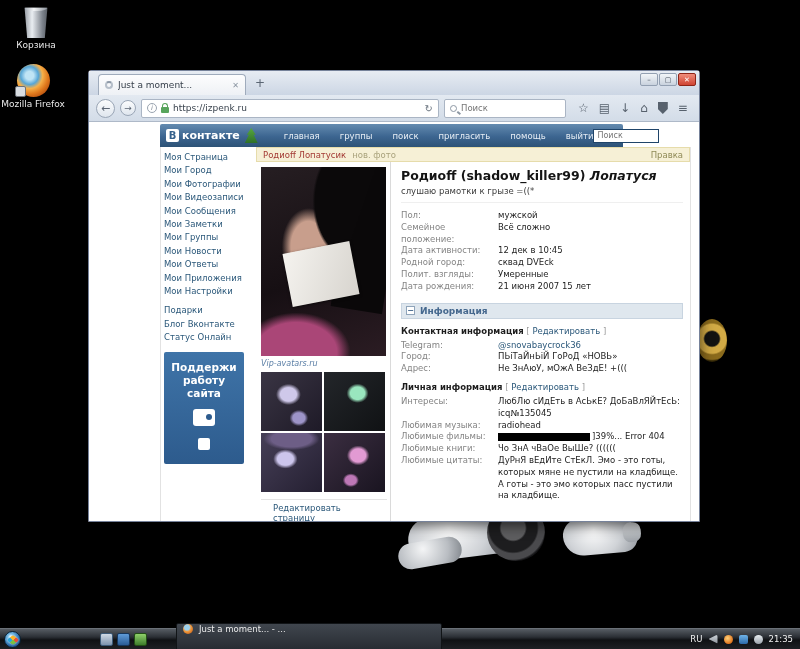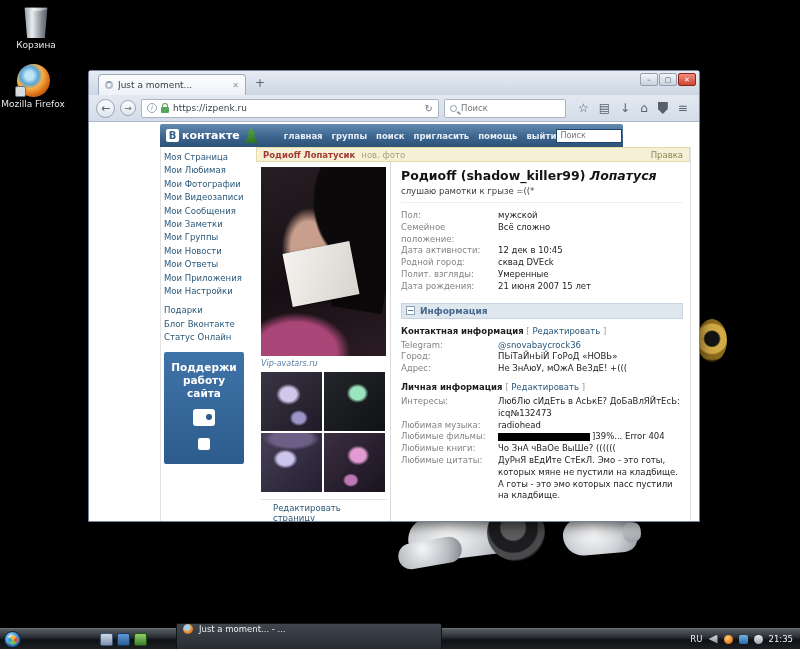--- a/index.html
+++ b/index.html
@@ -54,21 +54,21 @@
   .shield-glyph{width:10px;height:12px;background:#57616d;clip-path:polygon(0 0,100% 0,100% 58%,50% 100%,0 58%)}
 
   .content{height:399px;background:#fff;overflow:hidden;position:relative}
   .vk-page{position:absolute;left:71px;top:2px;width:531px;font-size:8.5px}
 
   
   .vk-header{width:463px;height:23px;background:linear-gradient(#64широ,#64, #64);background:linear-gradient(#648bb0,#3c6590 55%,#2d5276);display:flex;align-items:center;padding:0 6px;border-radius:2px 2px 0 0;position:relative}
   .vk-logo{display:flex;align-items:center;gap:3px;color:#fff;font-weight:bold;font-size:11px}
   .vk-logo-box{width:13px;height:13px;background:#fff;color:#35618c;font-size:10px;font-weight:bold;text-align:center;line-height:13px;border-radius:2px}
   .tree-icon{width:13px;height:15px;margin-left:2px;background:linear-gradient(#57a83f,#2f7028);clip-path:polygon(50% 0,85% 45%,68% 45%,100% 100%,0 100%,32% 45%,15% 45%)}
-  .vk-nav{display:flex;gap:9px;margin-left:26px;font-size:8.5px;color:#e7eef5;font-weight:bold}
+  .vk-nav{display:flex;gap:20px;margin-left:26px;font-size:8.5px;color:#e7eef5;font-weight:normal}
   .vk-nav span{cursor:pointer}
   .vk-search{margin-left:auto;width:66px;height:14px;border:1px solid #1f4469;font-size:8px;padding:0 3px;color:#666;font-family:inherit;outline:none}
 
   
   .vk-body{display:flex;border:1px solid #e2e2e2;border-top:none;background:#fff}
   .menucol{width:95px;flex:none;padding:4px 0 0 3px}
   .menu-item{color:#2B587A;line-height:13.4px;cursor:pointer;white-space:nowrap}
   .menu-gap{height:6px}
   .banner{margin-top:7px;width:80px;height:112px;background:linear-gradient(#3f74a8,#2d5b8d);border-radius:2px;color:#fff;text-align:center;padding-top:9px}
   .banner-line{font-size:10.5px;font-weight:bold;line-height:13px}
@@ -104,21 +104,21 @@
   .blue{color:#2B587A;cursor:pointer}
   .sec-header{height:16px;background:#dfe7ee;border:1px solid #c8d4e0;display:flex;align-items:center;gap:5px;padding:0 4px;color:#45688E;font-weight:bold;font-size:9px;margin:10px 0 7px}
   .toggle{width:9px;height:9px;background:#fff;border:1px solid #8fa4ba;color:#45688E;font-size:8px;line-height:7px;text-align:center;flex:none}
   .sub-header{margin:7px 0 4px;color:#9a9a9a}
   .sub-header b{color:#1d1d1d}
   .redact{display:inline-block;width:92px;height:8px;background:#000;vertical-align:middle;margin-right:2px}
 
   
   .rightarea{flex:1;min-width:0}
   .notice{height:15px;background:#f6f0d6;border:1px solid #e6dcab;display:flex;align-items:center;padding:0 6px;gap:6px}
-  .notice-name{color:#a33a34;font-weight:bold}
+  .notice-name{color:#a33a34;font-weight:normal}
   .notice-hint{color:#a9a27c}
   .notice-edit{margin-left:auto;color:#8f8a56;cursor:pointer}
   .cols-inner{display:flex}
 
   
   .taskbar{position:absolute;left:0;bottom:0;width:800px;height:21px;background:linear-gradient(#565c63,#2b2f35 40%,#0f1114 55%,#1d2024);display:flex;align-items:center;padding:0 4px;gap:5px;z-index:10;border-top:1px solid #6a7077}
   .orb{width:17px;height:17px;border-radius:50%;background:radial-gradient(circle at 38% 32%,#e7f4fc 0 6%,#7cc0e8 20%,#2d6fae 60%,#123a66);border:1px solid #0a2336;position:relative;flex:none}
   .orb:after{content:"";position:absolute;left:4px;top:4px;width:8px;height:8px;border-radius:2px;background:conic-gradient(#e8503a 0 25%,#7bc143 0 50%,#29a8e0 0 75%,#f8b42c 0);transform:rotate(45deg) skew(-6deg,-6deg);box-shadow:0 0 2px rgba(255,255,255,.8)}
   .ql{display:flex;gap:4px;margin-left:74px;align-items:center}
   .ql-icon{width:13px;height:13px;border-radius:2px;flex:none}
@@ -209,21 +209,21 @@
             <span>помощь</span>
             <span>выйти</span>
           </div>
           <input class="vk-search" placeholder="Поиск" style="">
         </div>
 
         <div class="vk-body">
 
           <div class="menucol">
             <div class="menu-item">Моя Страница</div>
-            <div class="menu-item">Мои Любимая</div>
+            <div class="menu-item">Мои Город</div>
             <div class="menu-item">Мои Фотографии</div>
             <div class="menu-item">Мои Видеозаписи</div>
             <div class="menu-item">Мои Сообщения</div>
             <div class="menu-item">Мои Заметки</div>
             <div class="menu-item">Мои Группы</div>
             <div class="menu-item">Мои Новости</div>
             <div class="menu-item">Мои Ответы</div>
             <div class="menu-item">Мои Приложения</div>
             <div class="menu-item">Мои Настройки</div>
             <div class="menu-gap"></div>
@@ -321,21 +321,21 @@
                 </div>
 
                 <div class="sub-header">
                   <b>Личная информация</b>
                   <span>[</span>
                   <span class="blue">Редактировать</span>
                   <span>]</span>
                 </div>
                 <div class="frow">
                   <span class="flabel">Интересы:</span>
-                  <span class="fvalue">ЛюбЛю сИдЕть в АсЬкЕ? ДоБаВлЯЙтЕсЬ: icq№132473</span>
+                  <span class="fvalue">ЛюбЛю сИдЕть в АсЬкЕ? ДоБаВлЯЙтЕсЬ: icq№135045</span>
                 </div>
                 <div class="frow">
                   <span class="flabel">Любимая музыка:</span>
                   <span class="fvalue">radiohead</span>
                 </div>
                 <div class="frow">
                   <span class="flabel">Любимые фильмы:</span>
                   <span class="fvalue"><span class="redact"></span><span>]39%... Error 404</span></span>
                 </div>
                 <div class="frow">

